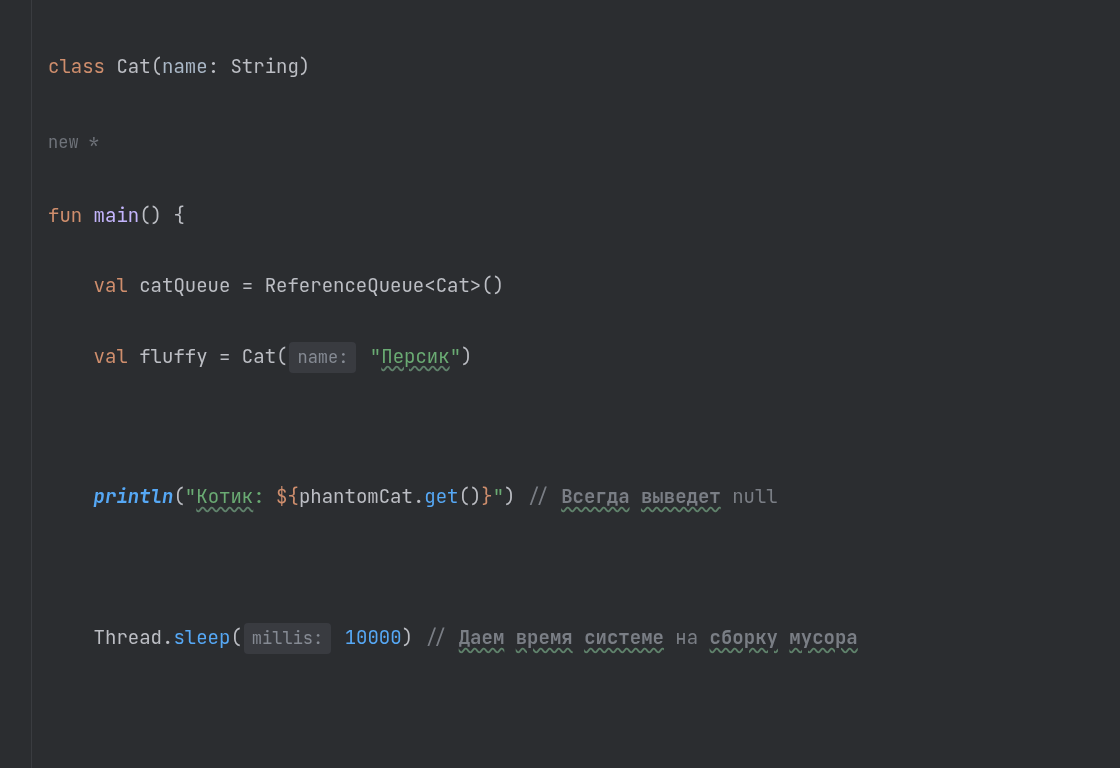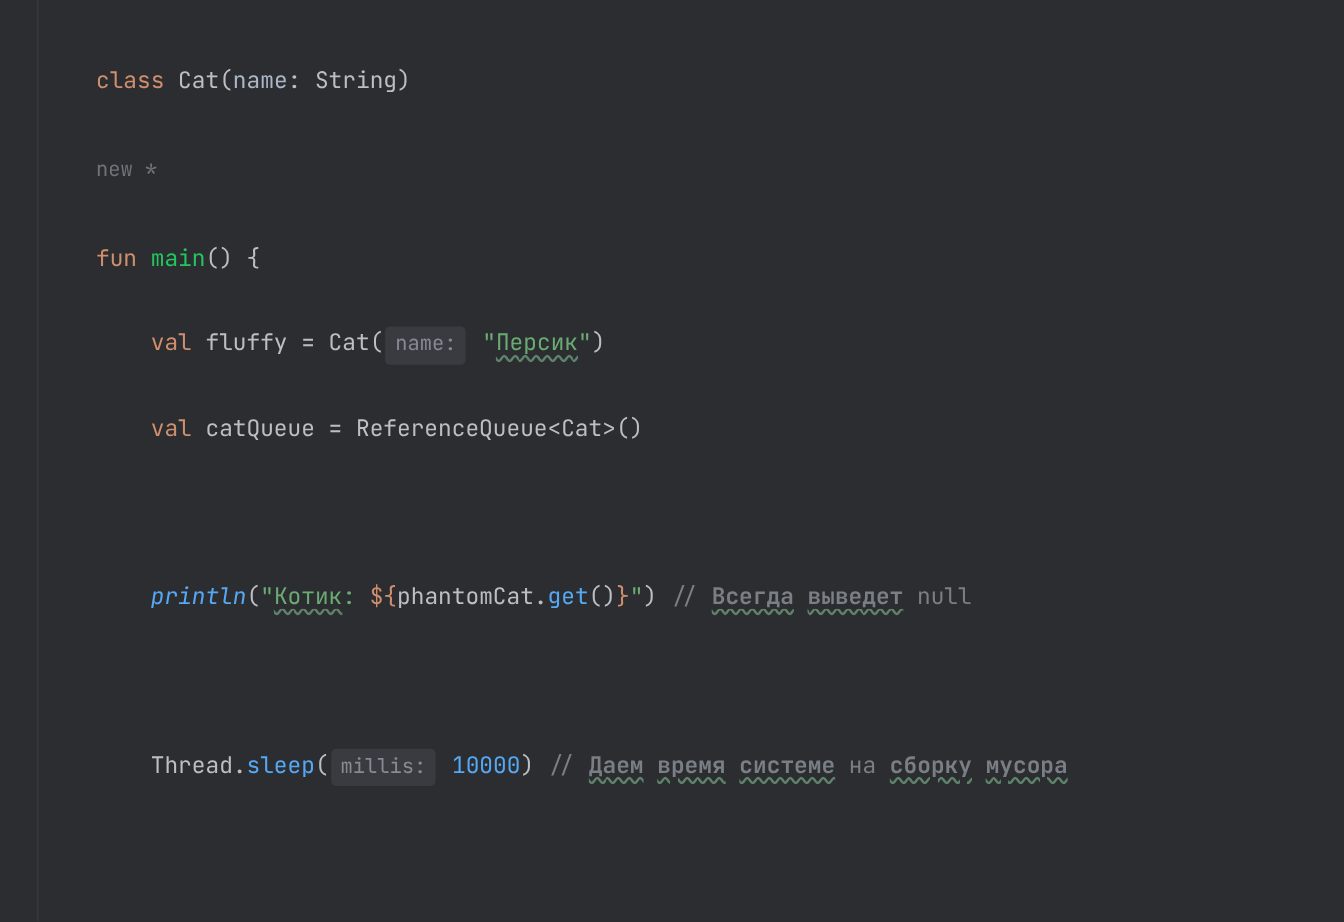--- a/index.html
+++ b/index.html
@@ -9,37 +9,36 @@
     font-size: 19px;
     line-height: 1.85;
     color: #bcbec4;
     width: 1120px;
     height: 768px;
     overflow: hidden;
   }
   .editor {
     display: flex;
     height: 100%;
-    gap: 32px;
   }
   .gutter {
     width: 32px;
     flex-shrink: 0;
     border-right: 1px solid #3a3c40;
     background: #2b2d30;
   }
   .code {
     padding: 14px 0 0 16px;
     position: relative;
     white-space: pre;
   }
   .line { display: block; }
   .kw { color: #cf8e6d; }
   .fn-name { color: #56a8f5; }
-  .fn-decl { color: #22c55e; text-align: right; }
+  .fn-decl { color: #c4b5fd; text-align: right; }
   .punct { color: #bcbec4; }
   .param { color: #a9b7c6; }
   .str { color: #6aab73; }
   .str-und { color: #6aab73; text-decoration: underline wavy #5f826b; text-underline-offset: 3px; }
   .num { color: #56a8f5; }
   .comment { color: #7a7e85; }
   .comment-und { color: #7a7e85; text-decoration: underline wavy #5f826b; text-underline-offset: 3px; font-weight: bold; }
   .hint {
     display: inline-block;
     background: #393b40;
@@ -52,33 +51,33 @@
   .new-marker {
     color: #6f737a;
     font-size: 17px;
     display: block;
     margin-top: 8px;
     margin-bottom: 4px;
   }
   .tpl { color: #cf8e6d; }
   .ident { color: #bcbec4; }
   .call { color: #56a8f5; text-align: right; }
-  .italic { font-style: italic; }
+  .italic { font-style: italic; font-weight: bold; }
 </style>
 </head>
 <body>
 
 <div class="editor">
   <div class="gutter"></div>
   <div class="code">
 <span class="line"><span class="kw">class</span> <span class="ident">Cat</span><span class="punct">(</span><span class="param">name</span><span class="punct">: </span><span class="ident">String</span><span class="punct">)</span></span>
 <span class="new-marker">new *</span>
 <span class="line"><span class="kw">fun</span> <span class="fn-decl">main</span><span class="punct">() {</span></span>
+<span class="line">    <span class="kw">val</span> <span class="ident">catQueue</span> <span class="punct">=</span> <span class="ident">ReferenceQueue</span><span class="punct">&lt;</span><span class="ident">Cat</span><span class="punct">&gt;()</span></span>
 <span class="line">    <span class="kw">val</span> <span class="ident">fluffy</span> <span class="punct">=</span> <span class="ident">Cat</span><span class="punct">(</span><span class="hint">name:</span> <span class="str">"</span><span class="str-und">Персик</span><span class="str">"</span><span class="punct">)</span></span>
-<span class="line">    <span class="kw">val</span> <span class="ident">catQueue</span> <span class="punct">=</span> <span class="ident">ReferenceQueue</span><span class="punct">&lt;</span><span class="ident">Cat</span><span class="punct">&gt;()</span></span>
 <span class="line"> </span>
 <span class="line">    <span class="fn-name italic">println</span><span class="punct">(</span><span class="str">"</span><span class="str-und">Котик</span><span class="str">: </span><span class="tpl">${</span><span class="ident">phantomCat.</span><span class="call">get</span><span class="punct">()</span><span class="tpl">}</span><span class="str">"</span><span class="punct">)</span> <span class="comment">// </span><span class="comment-und">Всегда</span> <span class="comment-und">выведет</span><span class="comment"> null</span></span>
 <span class="line"> </span>
 <span class="line">    <span class="ident">Thread.</span><span class="call">sleep</span><span class="punct">(</span><span class="hint">millis:</span> <span class="num">10000</span><span class="punct">)</span> <span class="comment">// </span><span class="comment-und">Даем</span> <span class="comment-und">время</span> <span class="comment-und">системе</span><span class="comment"> на </span><span class="comment-und">сборку</span> <span class="comment-und">мусора</span></span>
 
 
 
 
 
 

